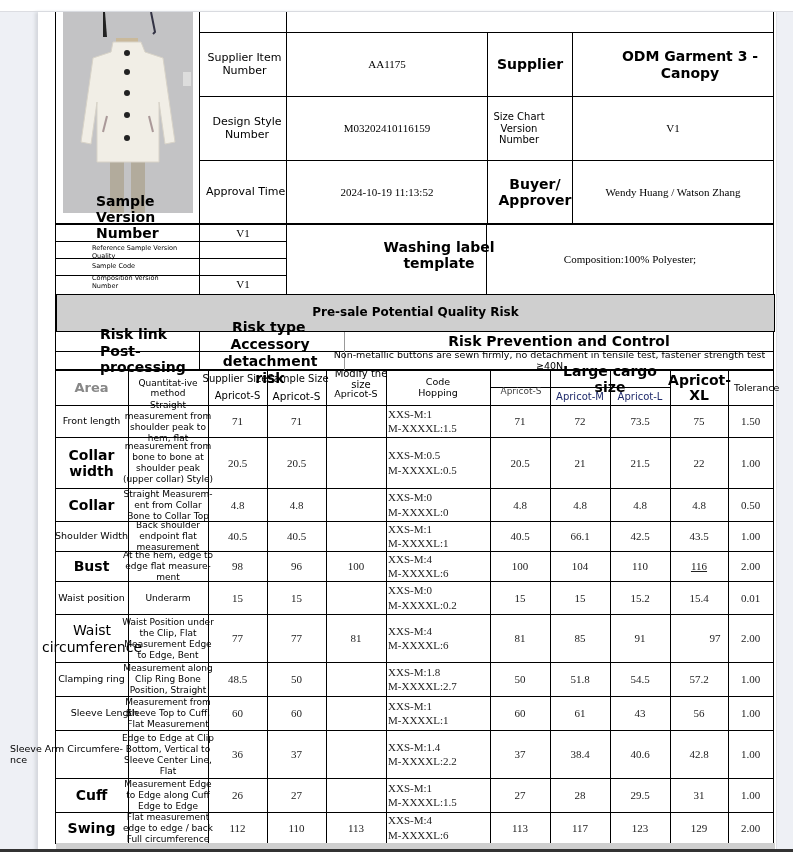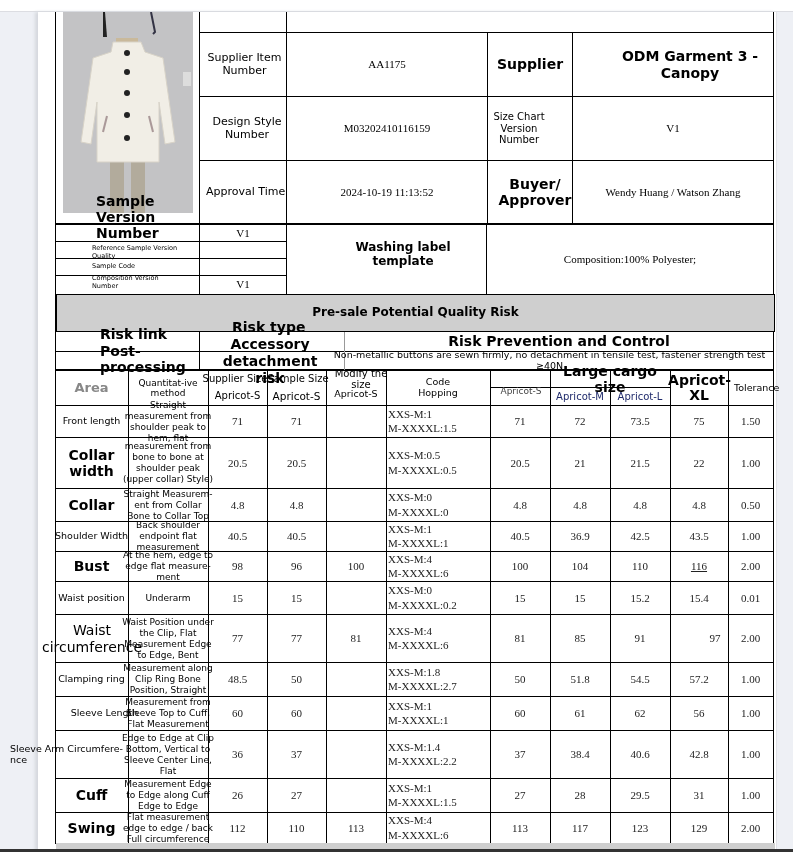--- a/index.html
+++ b/index.html
@@ -81,21 +81,21 @@
 <div class="ln" style="left:199px;top:224px;width:1px;height:70px"></div>
 <div class="ln" style="left:286px;top:224px;width:1px;height:70px"></div>
 <div class="ln" style="left:486px;top:224px;width:1px;height:70px"></div>
 
 <div class="abs sans" style="left:96px;top:193px;width:90px;font-size:14px;font-weight:600;line-height:16px">Sample Version Number</div>
 <div class="cell serif" style="left:200px;top:225px;width:86px;height:16px;font-size:11px">V1</div>
 <div class="abs sans" style="left:92px;top:244px;width:90px;font-size:6.5px;line-height:8px">Reference Sample Version Quality</div>
 <div class="abs sans" style="left:92px;top:262px;width:90px;font-size:6.5px;line-height:8px">Sample Code</div>
 <div class="abs sans" style="left:92px;top:274px;width:80px;font-size:6.5px;line-height:8px">Composition Version Number</div>
 <div class="cell serif" style="left:200px;top:276px;width:86px;height:17px;font-size:11px">V1</div>
-<div class="cell left sans" style="left:338px;top:225px;width:130px;height:60px;font-size:12px;font-weight:600">Washing label template</div>
+<div class="cell left sans" style="left:374px;top:225px;width:130px;height:60px;font-size:14px;font-weight:600">Washing label template</div>
 <div class="cell serif" style="left:487px;top:225px;width:286px;height:68px;font-size:11px">Composition:100% Polyester;</div>
 
 <div class="gray-band"></div>
 <div class="cell sans" style="left:56px;top:294px;width:719px;height:38px;font-size:12px;font-weight:600">Pre-sale Potential Quality Risk</div>
 
 <div class="ln" style="left:55px;top:351px;width:719px;height:1px"></div>
 <div class="ln" style="left:55px;top:369px;width:719px;height:2px"></div>
 <div class="ln" style="left:199px;top:332px;width:1px;height:38px"></div>
 <div class="ln" style="left:344px;top:332px;width:1px;height:38px;background:#999"></div>
 
@@ -191,21 +191,21 @@
     <div class="cell sans" style="left: 55px; top: 522px; width: 73px; height: 29px; font-size: 9.5px;">Shoulder Width</div>
     <div class="cell sans" style="left: 118px; top: 519px; width: 100px; height: 35px; font-size: 9px; line-height: 11px; padding: 0px 4px; font-weight: 500;">Back shoulder endpoint flat measurement</div>
     <div class="cell num" style="left: 208px; top: 522px; width: 59px; height: 29px;">40.5</div>
     <div class="cell num" style="left: 267px; top: 522px; width: 59px; height: 29px;">40.5</div>
     <div class="cell num" style="left: 326px; top: 522px; width: 60px; height: 29px;"></div>
     <div class="abs code" style="left: 388px; top: 521.5px; width: 100px;">
       <div>XXS-M:1</div>
       <div>M-XXXXL:1</div>
     </div>
     <div class="cell num" style="left: 490px; top: 522px; width: 60px; height: 29px;">40.5</div>
-    <div class="cell num" style="left: 550px; top: 522px; width: 60px; height: 29px;">36.9</div>
+    <div class="cell num" style="left: 550px; top: 522px; width: 60px; height: 29px;">66.1</div>
     <div class="cell num" style="left: 610px; top: 522px; width: 60px; height: 29px;">42.5</div>
     <div class="cell num" style="left: 670px; top: 522px; width: 58px; height: 29px;">43.5</div>
     <div class="cell num" style="left: 728px; top: 522px; width: 45px; height: 29px;">1.00</div>
     <div class="cell sans" style="left: 55px; top: 552px; width: 73px; height: 29px; font-size: 14px; font-weight: 600;">Bust</div>
     <div class="cell sans" style="left: 118px; top: 549px; width: 100px; height: 35px; font-size: 9px; line-height: 11px; padding: 0px 4px; font-weight: 500;">At the hem, edge to edge flat measure-ment</div>
     <div class="cell num" style="left: 208px; top: 552px; width: 59px; height: 29px;">98</div>
     <div class="cell num" style="left: 267px; top: 552px; width: 59px; height: 29px;">96</div>
     <div class="cell num" style="left: 326px; top: 552px; width: 60px; height: 29px;">100</div>
     <div class="abs code" style="left: 388px; top: 551.5px; width: 100px;">
       <div>XXS-M:4</div>
@@ -262,21 +262,21 @@
     <div class="cell sans" style="left: 118px; top: 694px; width: 100px; height: 39px; font-size: 9px; line-height: 11px; padding: 0px 4px; font-weight: 500;">Measurement from Sleeve Top to Cuff, Flat Measurement</div>
     <div class="cell num" style="left: 208px; top: 697px; width: 59px; height: 33px;">60</div>
     <div class="cell num" style="left: 267px; top: 697px; width: 59px; height: 33px;">60</div>
     <div class="cell num" style="left: 326px; top: 697px; width: 60px; height: 33px;"></div>
     <div class="abs code" style="left: 388px; top: 698.5px; width: 100px;">
       <div>XXS-M:1</div>
       <div>M-XXXXL:1</div>
     </div>
     <div class="cell num" style="left: 490px; top: 697px; width: 60px; height: 33px;">60</div>
     <div class="cell num" style="left: 550px; top: 697px; width: 60px; height: 33px;">61</div>
-    <div class="cell num" style="left: 610px; top: 697px; width: 60px; height: 33px;">62</div>
+    <div class="cell num" style="left: 610px; top: 697px; width: 60px; height: 33px;">43</div>
     <div class="cell num" style="left: 670px; top: 697px; width: 58px; height: 33px;">56</div>
     <div class="cell num" style="left: 728px; top: 697px; width: 45px; height: 33px;">1.00</div>
     <div class="cell sans" style="left: 10px; top: 731px; width: 115px; height: 47px; font-size: 9.5px; text-align: left;">Sleeve Arm Circumfere-nce</div>
     <div class="cell sans" style="left: 118px; top: 728px; width: 100px; height: 53px; font-size: 9px; line-height: 11px; padding: 0px 4px; font-weight: 500;">Edge to Edge at Clip Bottom, Vertical to Sleeve Center Line, Flat</div>
     <div class="cell num" style="left: 208px; top: 731px; width: 59px; height: 47px;">36</div>
     <div class="cell num" style="left: 267px; top: 731px; width: 59px; height: 47px;">37</div>
     <div class="cell num" style="left: 326px; top: 731px; width: 60px; height: 47px;"></div>
     <div class="abs code" style="left: 388px; top: 739.5px; width: 100px;">
       <div>XXS-M:1.4</div>
       <div>M-XXXXL:2.2</div>

